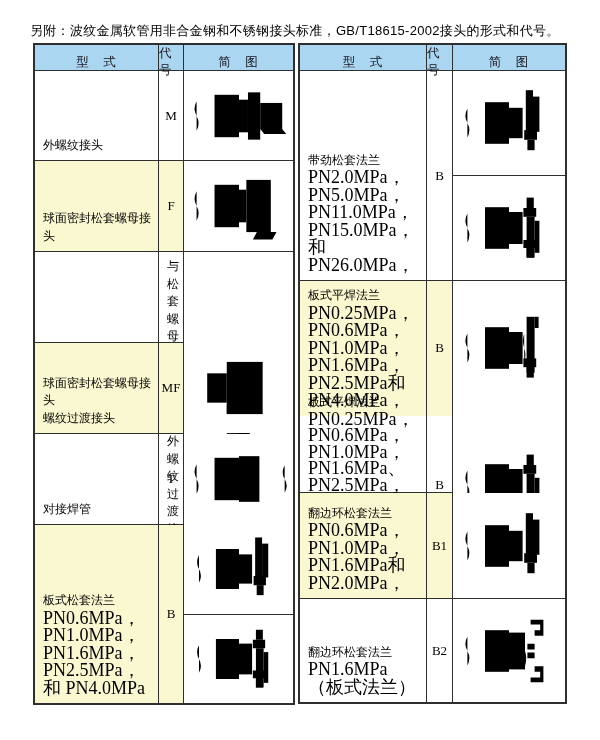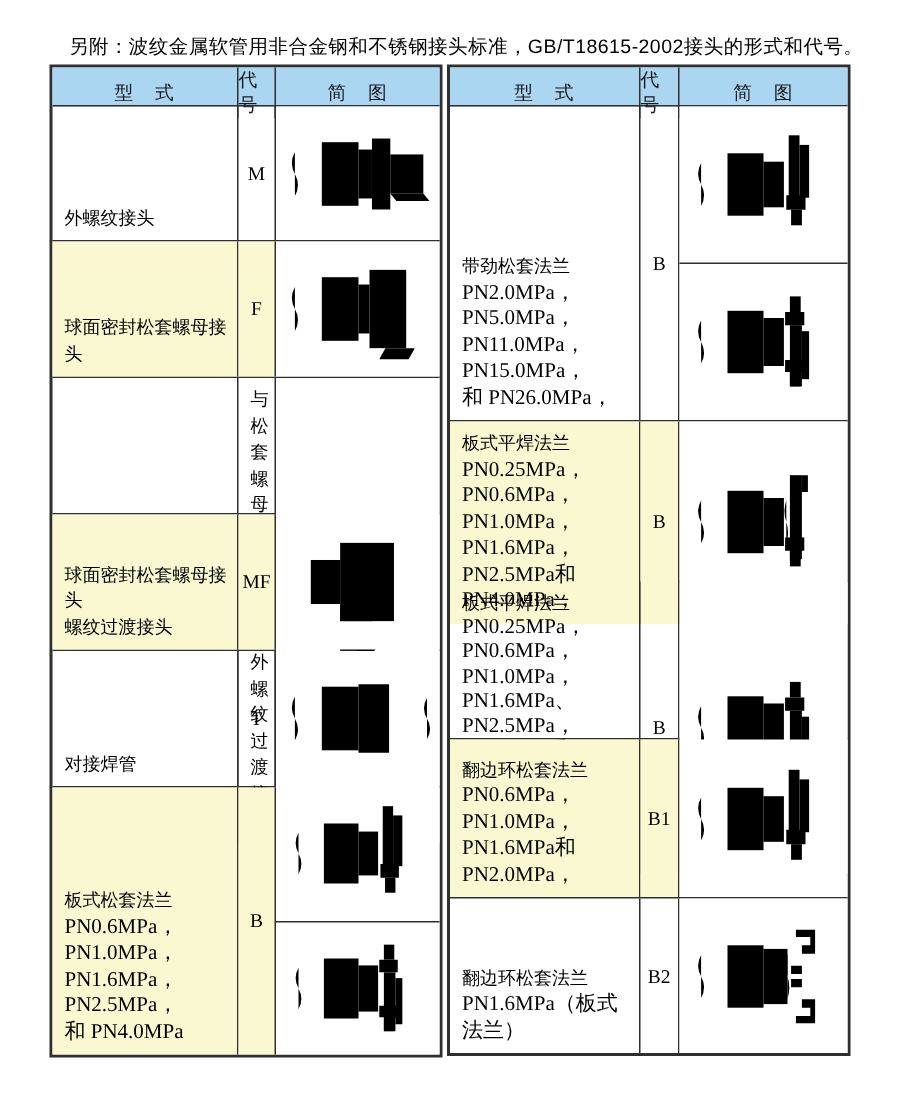--- a/index.html
+++ b/index.html
@@ -7,39 +7,39 @@
     --hl:#faf8d0;
     --border:#2f2f2f;
   }
   html,body{margin:0;padding:0;}
   body{
     width:600px;height:740px;background:#ffffff;position:relative;
     font-family:"Liberation Sans","DejaVu Sans",sans-serif;
     -webkit-font-smoothing:antialiased;
   }
   .intro{
-    position:absolute;left:46px;top:9px;font-size:13px;color:#000;
+    position:absolute;left:30px;top:9px;font-size:13px;color:#000;
     letter-spacing:.3px;white-space:nowrap;
   }
   .tbl{position:absolute;top:43px;border:2px solid var(--border);background:#fff;}
   #tbl-left{left:33px;width:258px;}
   #tbl-right{left:298px;width:265px;}
   .row{display:grid;border-bottom:1px solid var(--border);}
   .row:last-child{border-bottom:none;}
   #tbl-left .row{grid-template-columns:124px 25px 1fr;}
   #tbl-right .row{grid-template-columns:127px 26px 1fr;}
   .cell{border-right:1px solid var(--border);box-sizing:border-box;min-width:0;}
   .cell:last-child{border-right:none;}
   .thead{height:25px;background:var(--hdr);}
   .thead .cell{display:flex;align-items:center;justify-content:center;
     font-size:12.5px;color:#15151a;letter-spacing:1px;}
   .type{display:flex;flex-direction:column;justify-content:flex-end;
     padding:6px 3px 6px 8px;}
   .ln{font-size:12px;line-height:17.5px;color:#000;}
-  .ln.pn{font-family:"Liberation Serif","DejaVu Serif",serif;font-size:14px;}
+  .ln.pn{font-family:"Liberation Serif","DejaVu Serif",serif;font-size:18px;}
   .tight .ln{line-height:16.5px;}
   .code{display:flex;align-items:center;justify-content:center;
     font-family:"Liberation Serif","DejaVu Serif",serif;font-size:13px;color:#000;}
   .dcell{display:flex;align-items:center;justify-content:center;background:#fff;}
   .dcell.split{flex-direction:column;align-items:stretch;}
   .split .sub{flex:1;display:flex;align-items:center;justify-content:center;}
   .split .sub + .sub{border-top:1px solid var(--border);}
   .hl .type,.hl .code{background:var(--hl);}
   svg.diag{display:block;}
 </style>

